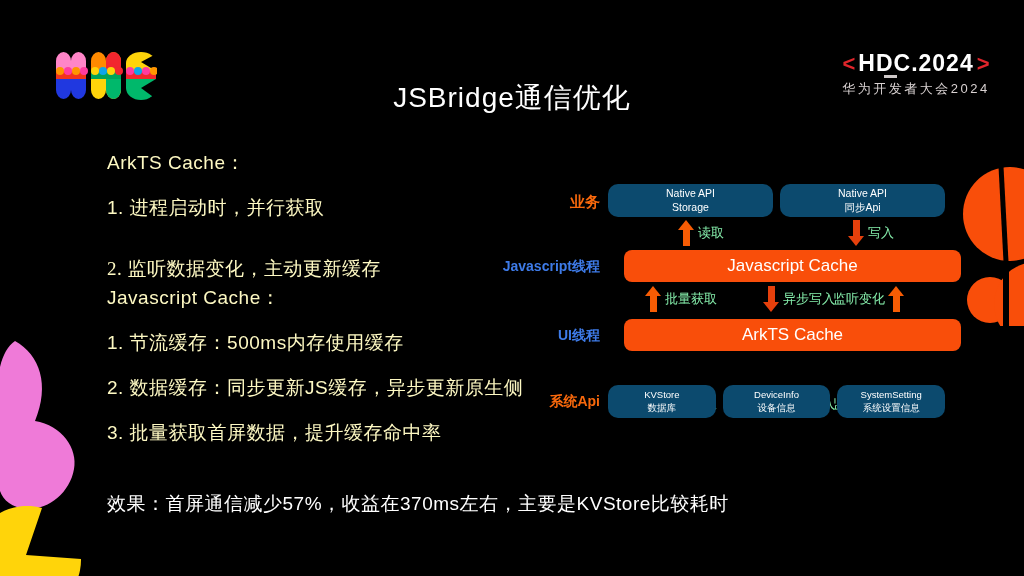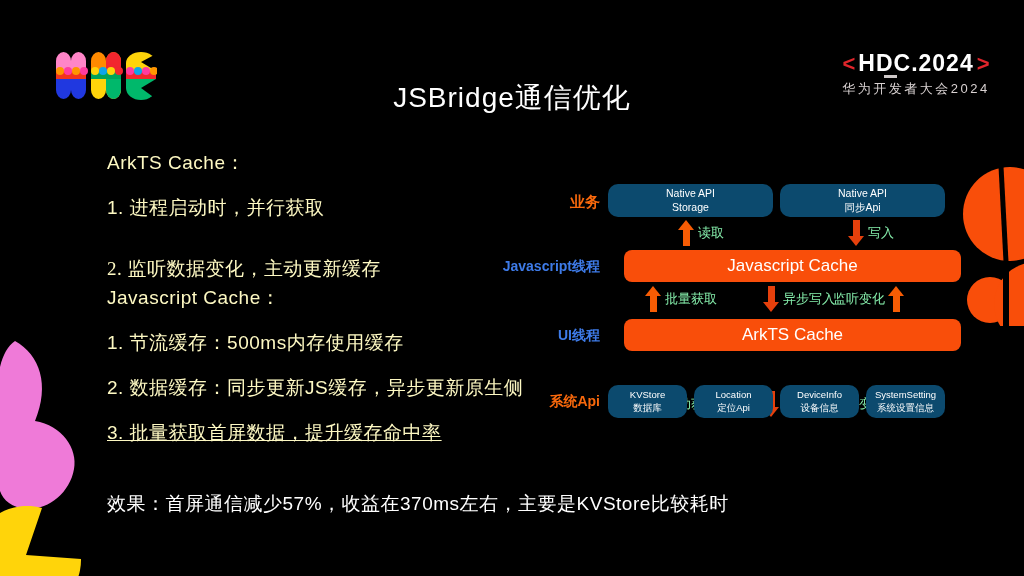--- a/index.html
+++ b/index.html
@@ -88,21 +88,21 @@
   </div>
   <div class="abs badge-dash"></div>
   <div class="abs badge-sub">华为开发者大会2024</div>
 
   <div class="abs ltxt" style="top:150px;">ArkTS Cache：</div>
   <div class="abs ltxt" style="top:195px;">1. 进程启动时，并行获取</div>
   <div class="abs ltxt" style="top:256px;font-family:Liberation Serif, serif;">2. 监听数据变化，主动更新缓存</div>
   <div class="abs ltxt" style="top:285px;">Javascript Cache：</div>
   <div class="abs ltxt" style="top:330px;">1. 节流缓存：500ms内存使用缓存</div>
   <div class="abs ltxt" style="top:375px;">2. 数据缓存：同步更新JS缓存，异步更新原生侧</div>
-  <div class="abs ltxt" style="top:420px;text-decoration:underline;">3. 批量获取首屏数据，提升缓存命中率</div>
+  <div class="abs ltxt" style="top:420px;">3. 批量获取首屏数据，提升缓存命中率</div>
   <div class="abs result">效果：首屏通信减少57%，收益在370ms左右，主要是KVStore比较耗时</div>
 
   <div class="abs dlabel lab-orange" style="top:193px;font-size:15px;">业务</div>
   <div class="abs dlabel lab-blue" style="top:258px;">Javascript线程</div>
   <div class="abs dlabel lab-blue" style="top:327px;">UI线程</div>
   <div class="abs dlabel lab-orange" style="top:393px;">系统Api</div>
 
   <div class="abs boxrow" style="top:184px;">
     <div class="bluebox r1">
       <span>Native API</span>
@@ -180,24 +180,20 @@
           <div class="head"></div>
           <div class="shaft"></div>
         </div>
     </div>
   </div>
 
   <div class="abs boxrow r4" style="top:385px;">
     <div class="bluebox">
       <span>KVStore</span>
       <span>数据库</span>
-    </div>
-    <div class="bluebox">
-      <span>Location</span>
-      <span>定位Api</span>
     </div>
     <div class="bluebox">
       <span>DeviceInfo</span>
       <span>设备信息</span>
     </div>
     <div class="bluebox">
       <span>SystemSetting</span>
       <span>系统设置信息</span>
     </div>
   </div>

